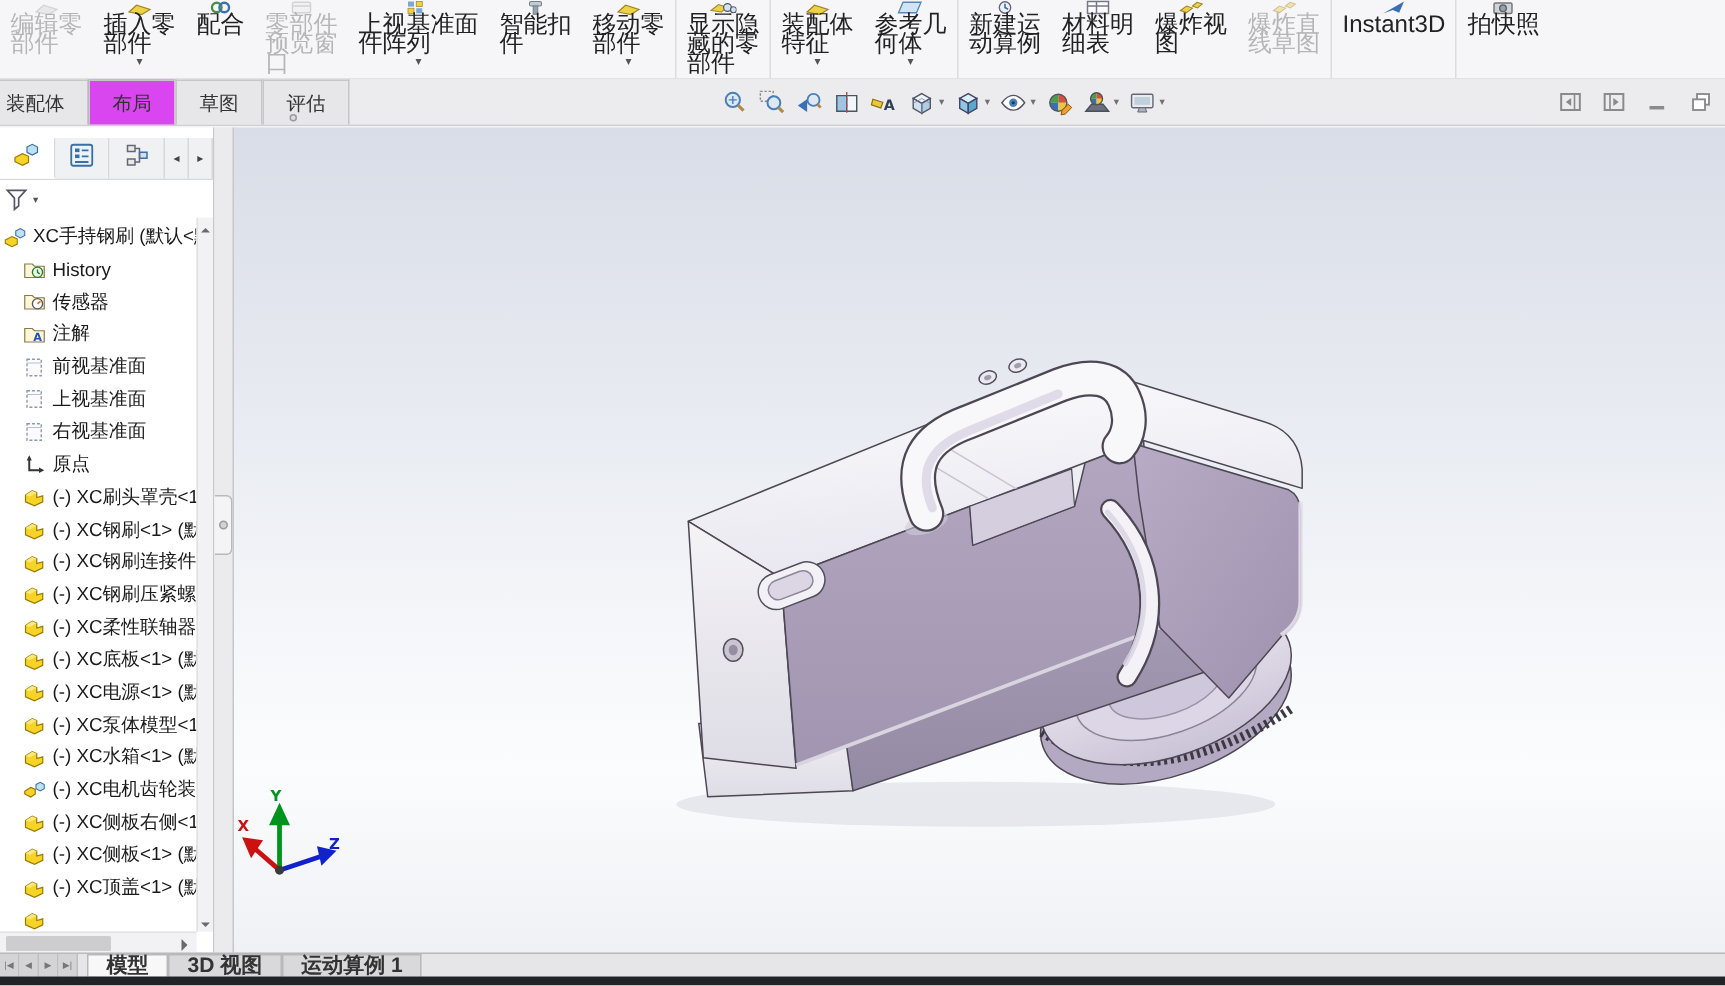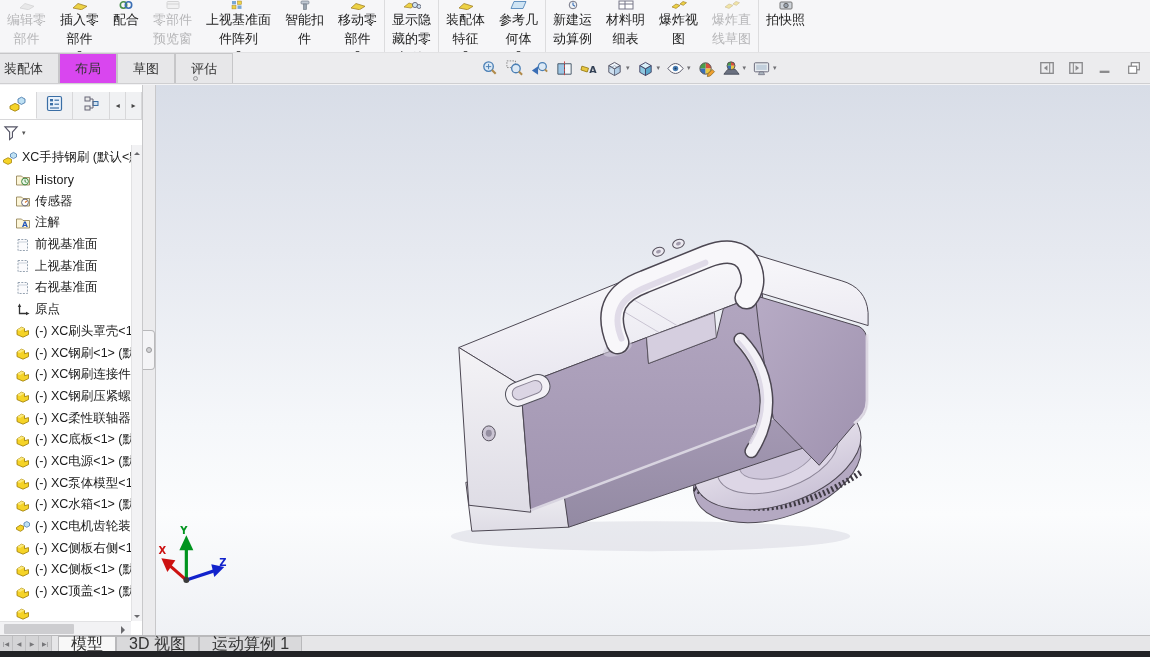--- a/index.html
+++ b/index.html
@@ -7,21 +7,21 @@
     font-family:"Liberation Sans","DejaVu Sans",sans-serif; }
   .app { position:relative; width:1150px; height:657px; background:#f3f3f5; }
 
   
   .ribbon { height:53px; background:#f6f6f8; display:flex; align-items:stretch;
     overflow:hidden; border-bottom:1px solid #e2e2e4; }
   .rbtn { display:flex; flex-direction:column; align-items:center; justify-content:flex-start;
     padding:0 7px; cursor:default; position:relative; }
   .rbtn .ric { height:10px; width:18px; margin-top:0; }
   .rbtn .ric svg { width:18px; height:10px; display:block; }
-  .rlabel { white-space:pre-line; font-size:13px; line-height:19px; text-align:center; color:#222; }
+  .rlabel { white-space:pre-line; font-size:16px; line-height:13px; text-align:left; color:#222; }
   .rbtn.disabled .rlabel { color:#b6b6b8; }
   .rbtn.disabled .ric { opacity:.45; }
   .rarrow { display:none; font-size:8px; line-height:8px; color:#555; margin-top:1px; }
   .rbtn.arrow .rarrow { display:block; }
   .rbtn.sep-after { border-right:1px solid #dcdcde; }
 
   
   .tabrow { height:31px; background:#ececee; border-bottom:1px solid #cfcfd1;
     display:flex; align-items:stretch; position:relative; }
   .mtabs { display:flex; margin-left:-12px; }
@@ -89,22 +89,22 @@
   .model { position:absolute; inset:0; width:100%; height:100%; }
   .model text { font-family:"DejaVu Sans",sans-serif; font-size:10px; font-weight:bold; }
 
   
   .bottombar { position:absolute; left:0; right:0; top:635px; height:16px; background:#e6e6e8;
     border-top:1px solid #b9b9bb; display:flex; align-items:stretch; }
   .bnav { display:flex; }
   .bnavbtn { width:13px; display:flex; align-items:center; justify-content:center;
     font-size:6px; color:#77777a; background:#d4d4d6; border-right:1px solid #bfbfc1; cursor:default; }
   .btabs { display:flex; margin-left:6px; }
-  .btab { padding:0 12px; display:flex; align-items:center; font-size:16px; color:#333;
-    background:#d9d9db; border:1px solid #b9b9bb; border-bottom:none; cursor:default; }
+  .btab { padding:0 12px; display:flex; align-items:center; font-size:14px; color:#333;
+    background:#d9d9db; border:1px solid #b9b9bb; border-bottom:none; cursor:default;font-weight:bold; }
   .btab.active { background:#f8f8f8; }
   .statusstrip { position:absolute; left:0; right:0; top:651px; height:6px; background:#222326; }
 </style>
 </head>
 <body>
 
 <div class="app">
 
   <div class="ribbon">
       <div class="rbtn disabled">
@@ -252,20 +252,29 @@
   </div>
       <div class="rbtn disabled sep-after">
     <span class="ric">
           <svg viewBox="0 0 18 10">
             <path d="M2 7l4-3 4 1.4-4 3z" fill="#edd245" stroke="#a3832a" stroke-width=".7"></path>
             <path d="M10 4l3-2.5 3.5 1.2-3.2 2.6z" fill="#edd245" stroke="#a3832a" stroke-width=".7"></path>
           </svg>
         </span>
     <span class="rlabel">爆炸直
 线草图</span>
+
+  </div>
+      <div class="rbtn sep-after">
+    <span class="ric">
+          <svg viewBox="0 0 18 10">
+            <path d="M2 9L16 1l-3.2 7.5-4.3-1.8z" fill="#3a6eb5"></path>
+          </svg>
+        </span>
+    <span class="rlabel">Instant3D</span>
 
   </div>
       <div class="rbtn">
     <span class="ric">
           <svg viewBox="0 0 18 10">
             <rect x="3" y="2" width="12" height="7" rx="1" fill="#cfd4da" stroke="#777"></rect>
             <circle cx="9" cy="5.5" r="2.2" fill="#98a2ae" stroke="#666"></circle>
           </svg>
         </span>
     <span class="rlabel">拍快照</span>

